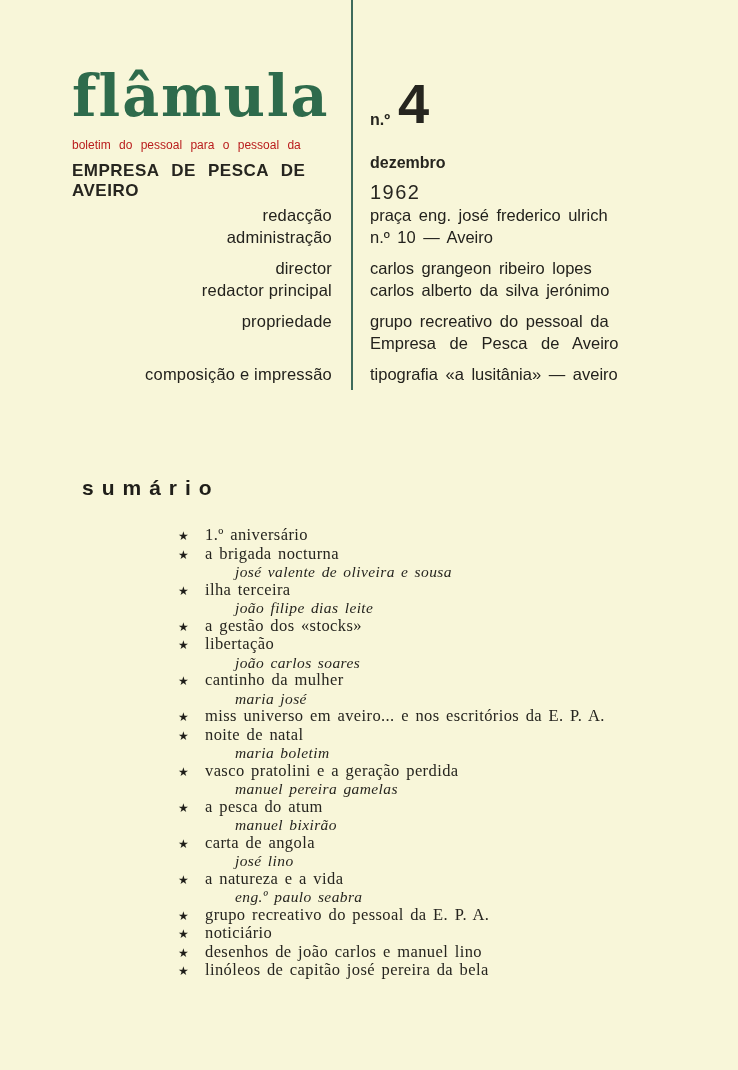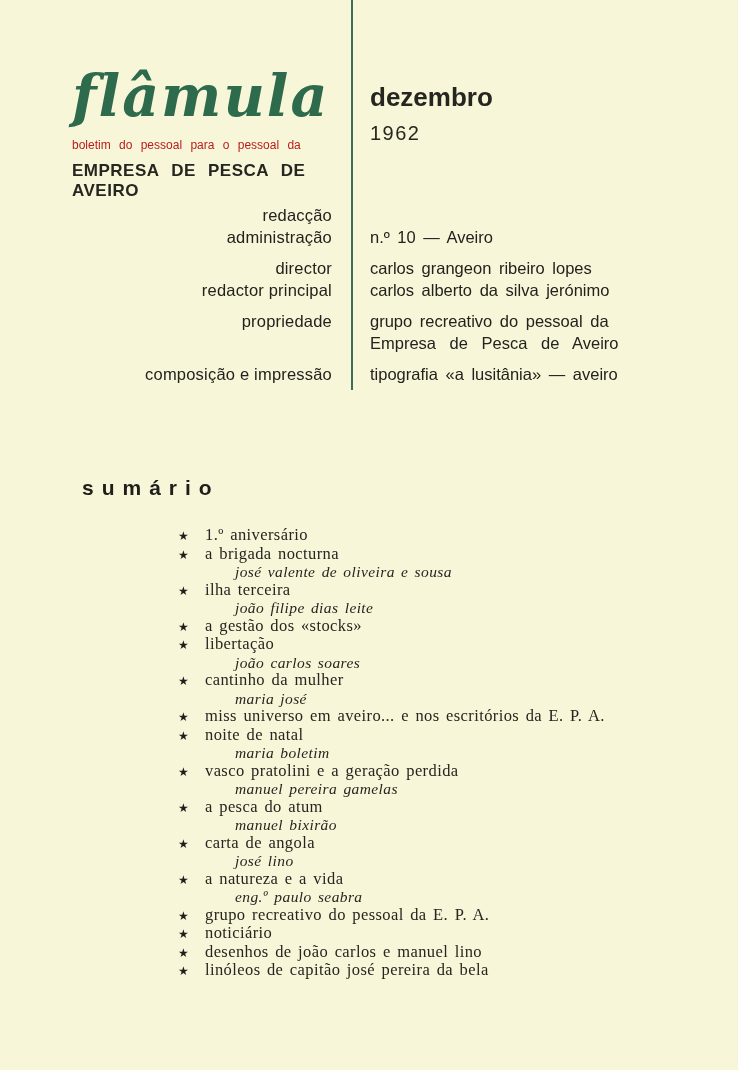--- a/index.html
+++ b/index.html
@@ -26,42 +26,41 @@
   }
   
   .brand{position:absolute;left:72px;top:66px;width:270px;}
   .logo{
     margin:0;
     font-family:"DejaVu Serif",serif;
     font-weight:700;
     font-size:57px;line-height:60px;
     letter-spacing:2px;
     color:var(--green);
-    font-style:italic;
   }
   .sub1{
     margin-top:9px;
     font-size:12px;line-height:20px;
     word-spacing:5px;
     color:#b91c1c;
   }
   .sub2{
     margin-top:6px;
     font-weight:700;
     font-size:17px;line-height:20px;
     letter-spacing:.5px;word-spacing:7px;
   }
   
   .issue{position:absolute;left:370px;top:78px;}
   .issue-row{display:flex;align-items:baseline;gap:8px;}
   .no-label{font-weight:700;font-size:16px;position:relative;top:2px;}
   .no-num{
     font-weight:700;font-size:56px;line-height:52px;letter-spacing:-2px;
   }
-  .month{font-weight:700;font-size:26px;margin-top:4px;}
+  .month{font-weight:700;font-size:16px;margin-top:24px;}
   .year{font-weight:400;font-size:20px;margin-top:9px;letter-spacing:1.5px;}
   
   .masthead{
     position:absolute;left:0;top:204px;width:662px;
     font-size:16.5px;line-height:22px;color:#23221d;
   }
   .mrow{display:flex;}
   .mrow.gap{margin-top:9px;}
   .mrow .lbl{width:332px;text-align:right;letter-spacing:.2px;}
   .mrow .val{margin-left:38px;flex:1;word-spacing:3px;}
@@ -102,27 +101,32 @@
 
   <div class="divider"></div>
 
   <header class="brand">
     <h1 class="logo">flâmula</h1>
     <div class="sub1">boletim do pessoal para o pessoal da</div>
     <div class="sub2">EMPRESA DE PESCA DE AVEIRO</div>
   </header>
 
   <div class="issue">
+    <div class="issue-row">
+      <span class="no-label">n.º</span>
+      <span class="no-num">4</span>
+    </div>
     <div class="month">dezembro</div>
     <div class="year">1962</div>
   </div>
 
   <section class="masthead">
     <div class="mrow">
       <div class="lbl">redacção</div>
+      <div class="val">praça eng. josé frederico ulrich</div>
     </div>
     <div class="mrow">
       <div class="lbl">administração</div>
       <div class="val">n.º 10 — Aveiro</div>
     </div>
     <div class="mrow gap">
       <div class="lbl">director</div>
       <div class="val">carlos grangeon ribeiro lopes</div>
     </div>
     <div class="mrow">

